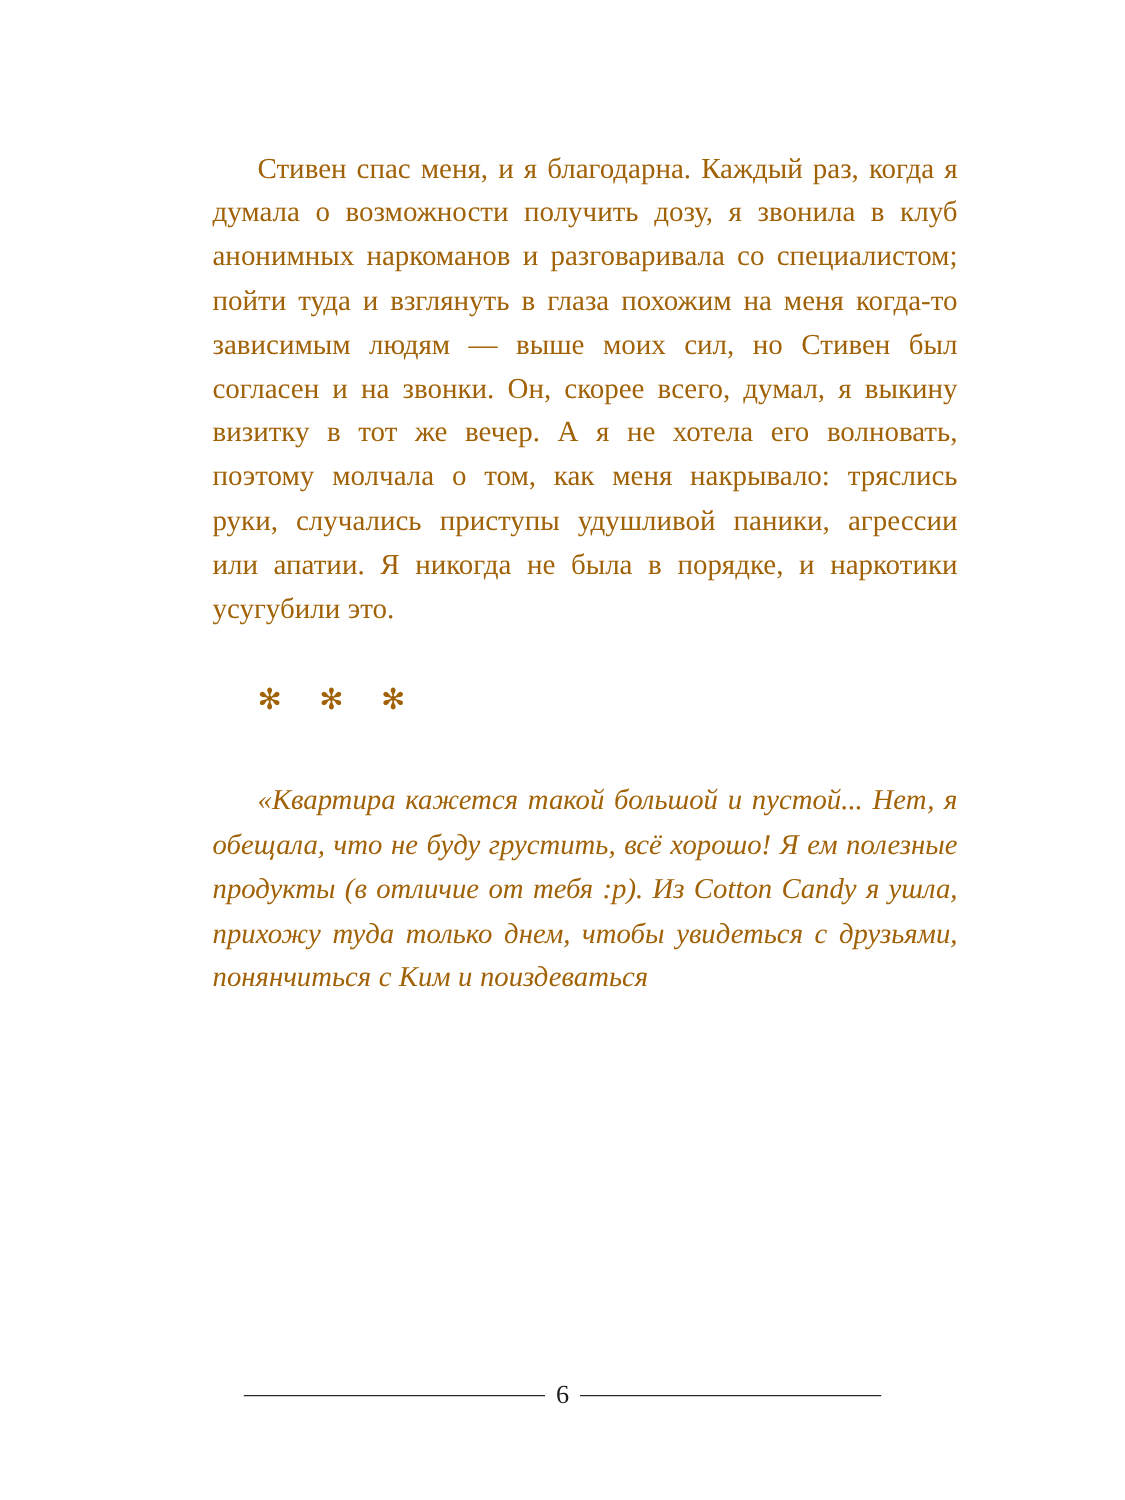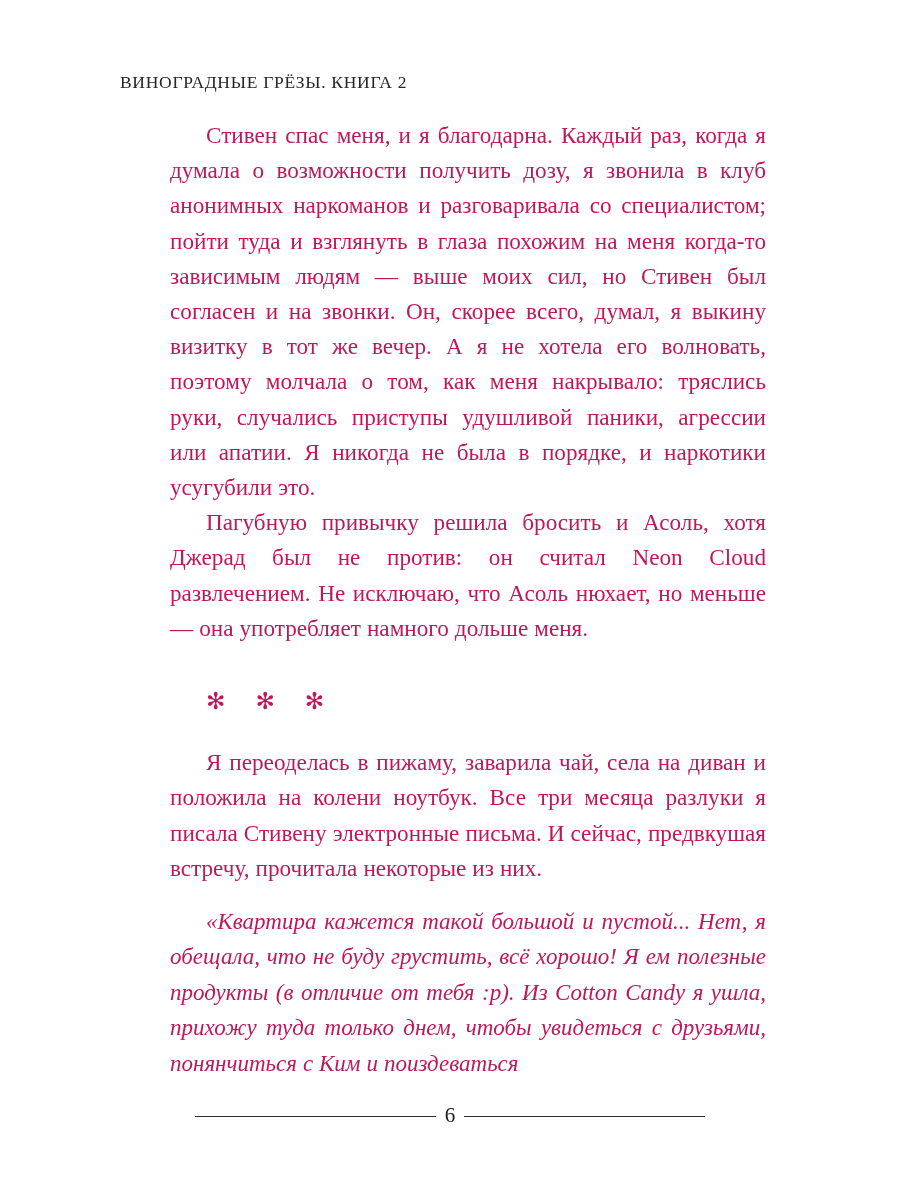--- a/index.html
+++ b/index.html
@@ -44,21 +44,21 @@
     top: 118px;
     width: 596px;
   }
 
   p.para {
     margin: 0;
     font-size: 23.2px;
     line-height: 35.2px;
     text-align: justify;
     text-indent: 36px;
-    color: #be185d;
+    color: #a16207;
     hyphens: manual;
     word-spacing: 0.2px;
   }
 
   p.para.italic {
     font-style: italic;
     font-size: 23px;
     line-height: 35.4px;
   }
 
@@ -101,33 +101,30 @@
     line-height: 1;
     color: #1b1b1b;
     transform: translateY(-1px);
   }
 </style>
 </head>
 <body>
 
 <div class="page">
 
-  <div class="running-head">ВИНОГРАДНЫЕ ГРЁЗЫ. КНИГА 2</div>
 
   <div class="text-block">
 
     <p class="para">Стивен спас меня, и я благодарна. Каждый раз, когда я думала о возможности получить дозу, я звонила в клуб анонимных наркоманов и разговаривала со специалистом; пойти туда и взглянуть в глаза похожим на меня когда-то зависимым людям — выше моих сил, но Стивен был согласен и на звонки. Он, скорее всего, думал, я выкину визитку в тот же вечер. А я не хотела его волновать, поэтому молчала о том, как меня накрывало: тряслись руки, случались приступы удушливой паники, агрессии или апатии. Я никогда не была в порядке, и наркотики усугубили это.</p>
 
 
-    <p class="para">Пагубную привычку решила бросить и Асоль, хотя Джерад был не против: он считал Neon Cloud развлечением. Не исключаю, что Асоль нюхает, но меньше — она употребляет намного дольше меня.</p>
 
 
     <p class="para divider">✻ ✻ ✻</p>
 
-    <p class="para">Я переоделась в пижаму, заварила чай, села на диван и положила на колени ноутбук. Все три месяца разлуки я писала Стивену электронные письма. И сейчас, предвкушая встречу, прочитала некоторые из них.</p>
 
     <div class="gap-before-italic"></div>
 
     <p class="para italic">«Квартира кажется такой большой и пустой... Нет, я обещала, что не буду грустить, всё хорошо! Я ем полезные продукты (в отличие от тебя :р). Из Cotton Candy я ушла, прихожу туда только днем, чтобы увидеться с друзьями, понянчиться с Ким и поиздеваться</p>
 
   </div>
 
   <div class="folio">
     <span class="rule"></span>
     <span class="folio-number">6</span>

